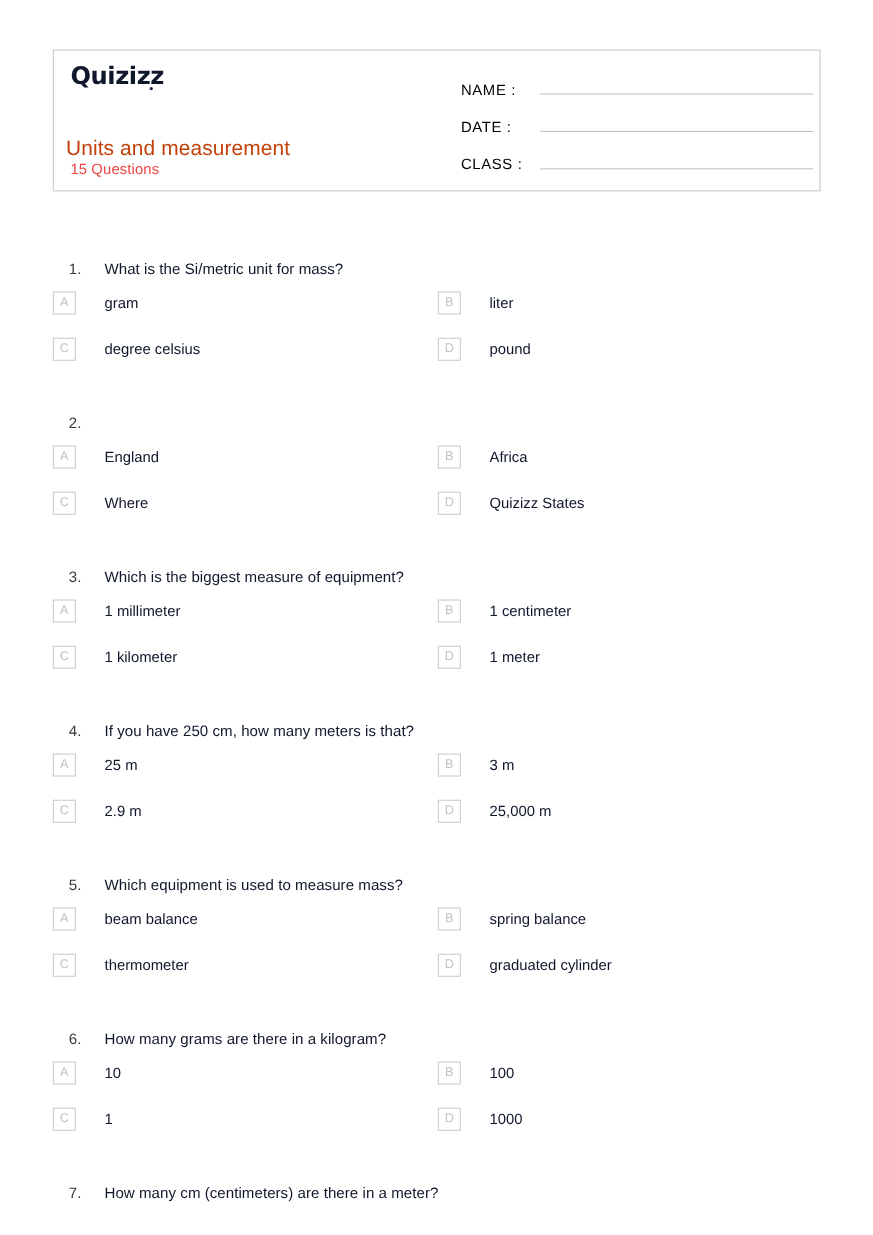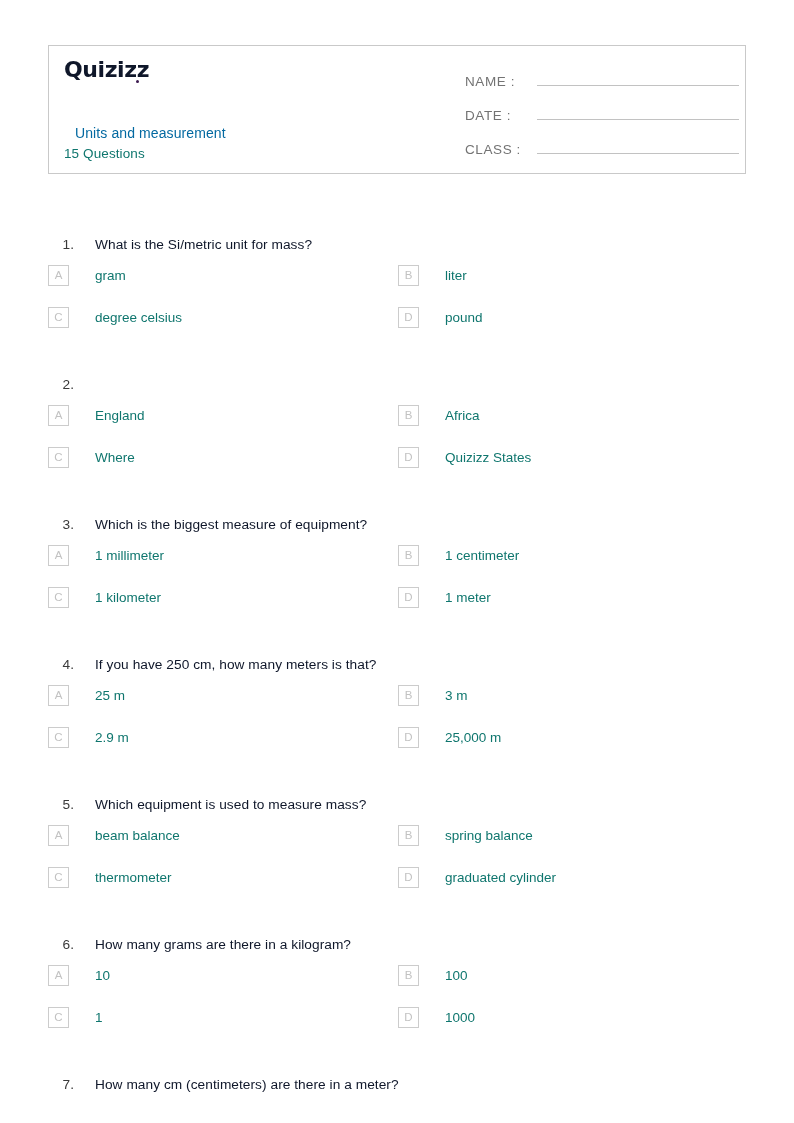--- a/index.html
+++ b/index.html
@@ -48,56 +48,55 @@
     height: 3px;
     border-radius: 50%;
     background: #3c1a4f;
     position: relative;
     left: -13px;
     top: 6px;
     margin-right: -3px;
   }
   .quiz-title {
     position: absolute;
-    left: 26px;
+    left: 11px;
     top: 79px;
-    font-size: 14px;
-    color: #0369a1;
+    font-size: 19px;
+    color: #c2410c;
     letter-spacing: 0.1px;
     white-space: nowrap;
   }
   .quiz-count {
     position: absolute;
     left: 15px;
     top: 100px;
     font-size: 13.5px;
-    color: #0f766e;
+    color: #ef4444;
     letter-spacing: 0.1px;
     white-space: nowrap;
   }
 
   .fields {
     position: absolute;
     left: 370px;
     top: 20px;
     width: 320px;
   }
   .field-row {
     display: flex;
     align-items: baseline;
     height: 34px;
   }
   .field-label {
     font-size: 13.5px;
-    color: #737373;
+    color: #000000;
     letter-spacing: 0.6px;
     width: 68px;
     flex: none;
     white-space: nowrap;
-    margin-left: 46px;
   }
   .field-line {
     flex: 1;
     border-bottom: 1px solid #c2c2c2;
     height: 19px;
     margin-left: 4px;
   }
 
   
   .questions {
@@ -151,21 +150,21 @@
     color: #c2c2c2;
     font-size: 11.5px;
     line-height: 19px;
     text-align: center;
     flex: none;
     background: #ffffff;
   }
   .opt-text {
     margin-left: 26px;
     font-size: 13.5px;
-    color: #0f766e;
+    color: #0f172a;
     white-space: nowrap;
   }
 </style>
 </head>
 <body>
 
 <div class="header-card">
 
   <div class="brand-col">
     <div class="logo">

